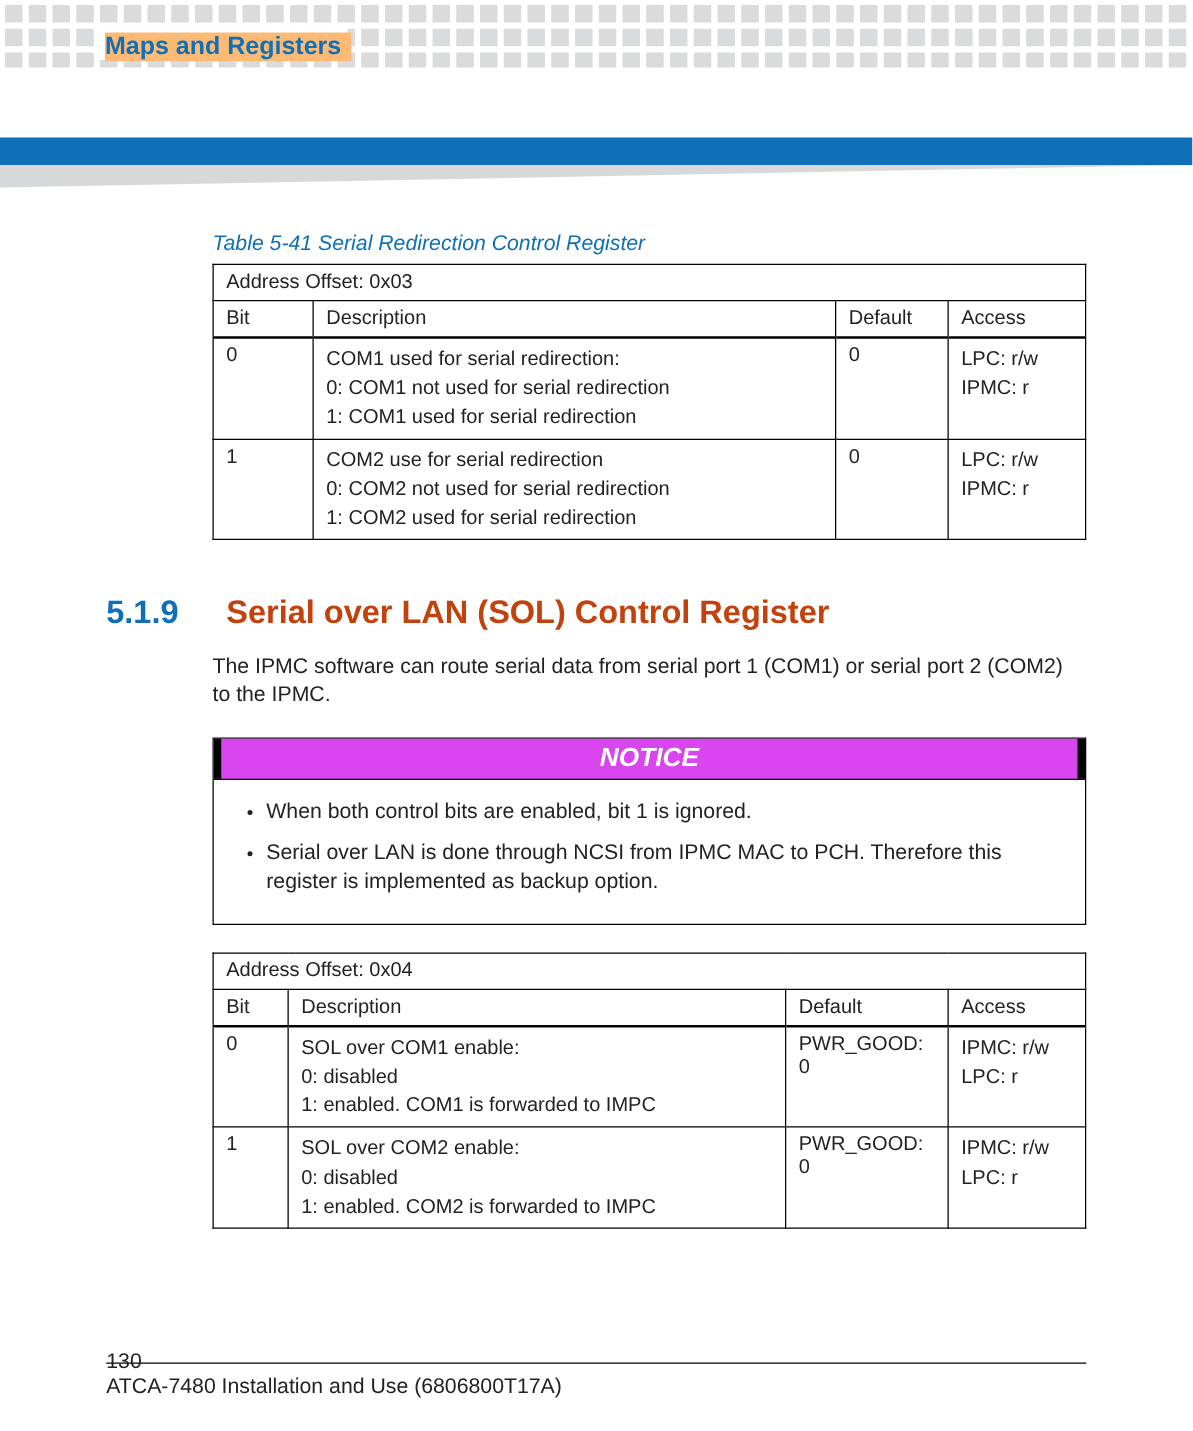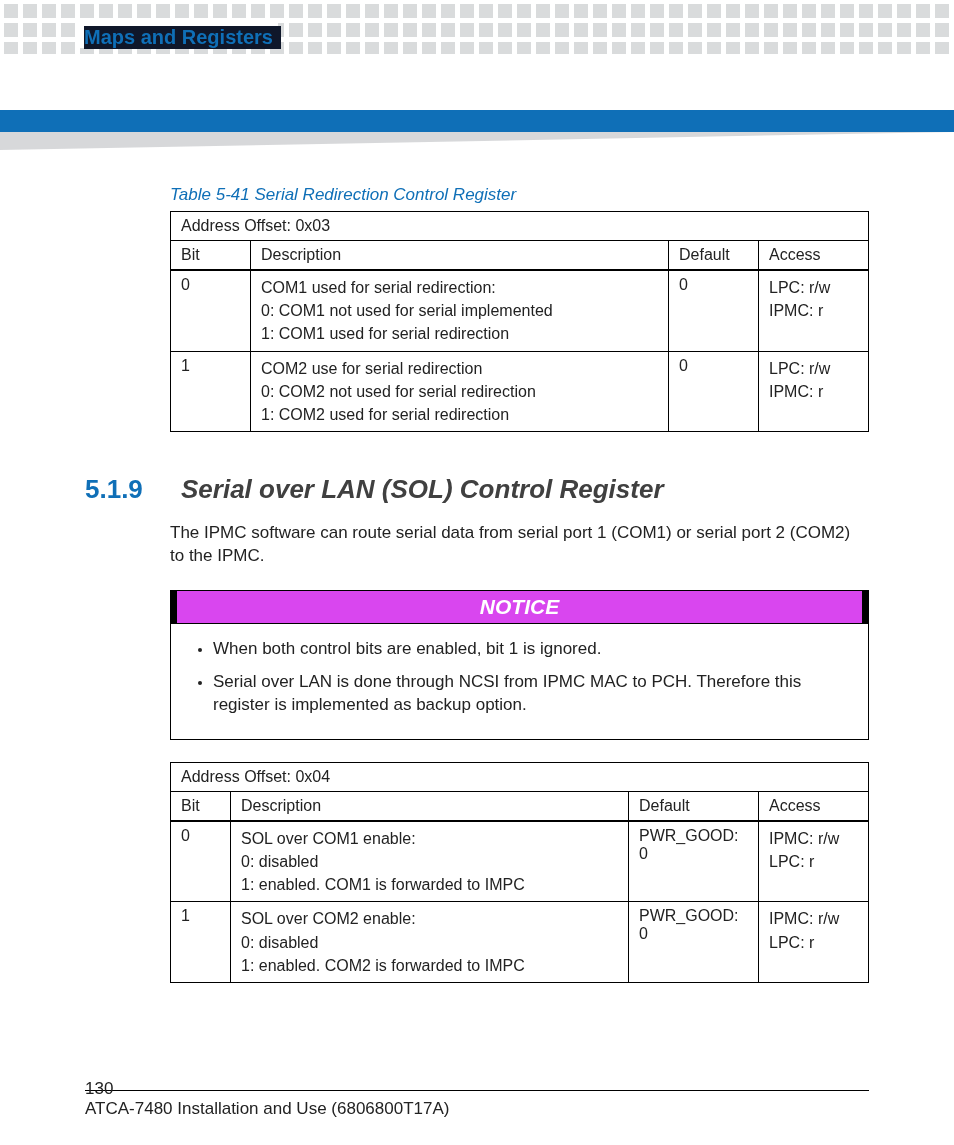--- a/index.html
+++ b/index.html
@@ -28,21 +28,21 @@
     background: #d9dbdc;
     flex: 0 0 auto;
   }
   .chapter-title {
     position: absolute;
     top: 26px;
     left: 84px;
     color: #0f6fb7;
     font-weight: 700;
     font-size: 20px;
-    background: #0f172a;
+    background: #fdba74;
     padding: 0 8px 0 0;
     z-index: 2;
   }
   .white-mask {
     position: absolute;
     top: 20px; left: 78px;
     width: 200px; height: 28px;
     background: #fff;
     z-index: 1;
   }
@@ -95,24 +95,23 @@
     gap: 26px;
     margin: 42px 0 12px 0;
   }
   .sec-num {
     color: #0f6fb7;
     font-weight: 700;
     font-size: 26px;
     width: 70px;
   }
   .sec-title {
-    color: #404040;
+    color: #c2410c;
     font-weight: 700;
     font-size: 26px;
-    font-style: italic;
   }
   .body-text {
     margin-left: 85px;
     font-size: 17px;
     line-height: 1.35;
   }
   .notice-box {
     margin: 22px 0 22px 85px;
     border: 1px solid #000;
   }
@@ -336,21 +335,21 @@
       <td style="width:90px">Default</td>
       <td style="width:110px">Access</td>
     </tr>
     </tbody>
       <tbody>
         <tr>
           <td>0</td>
           <td>
             <div class="desc-lines">
               <div>COM1 used for serial redirection:</div>
-              <div>0: COM1 not used for serial implemented</div>
+              <div>0: COM1 not used for serial redirection</div>
               <div>1: COM1 used for serial redirection</div>
             </div>
           </td>
           <td>0</td>
           <td>
             <div class="acc-lines">
               <div>LPC: r/w</div>
               <div>IPMC: r</div>
             </div>
           </td>

